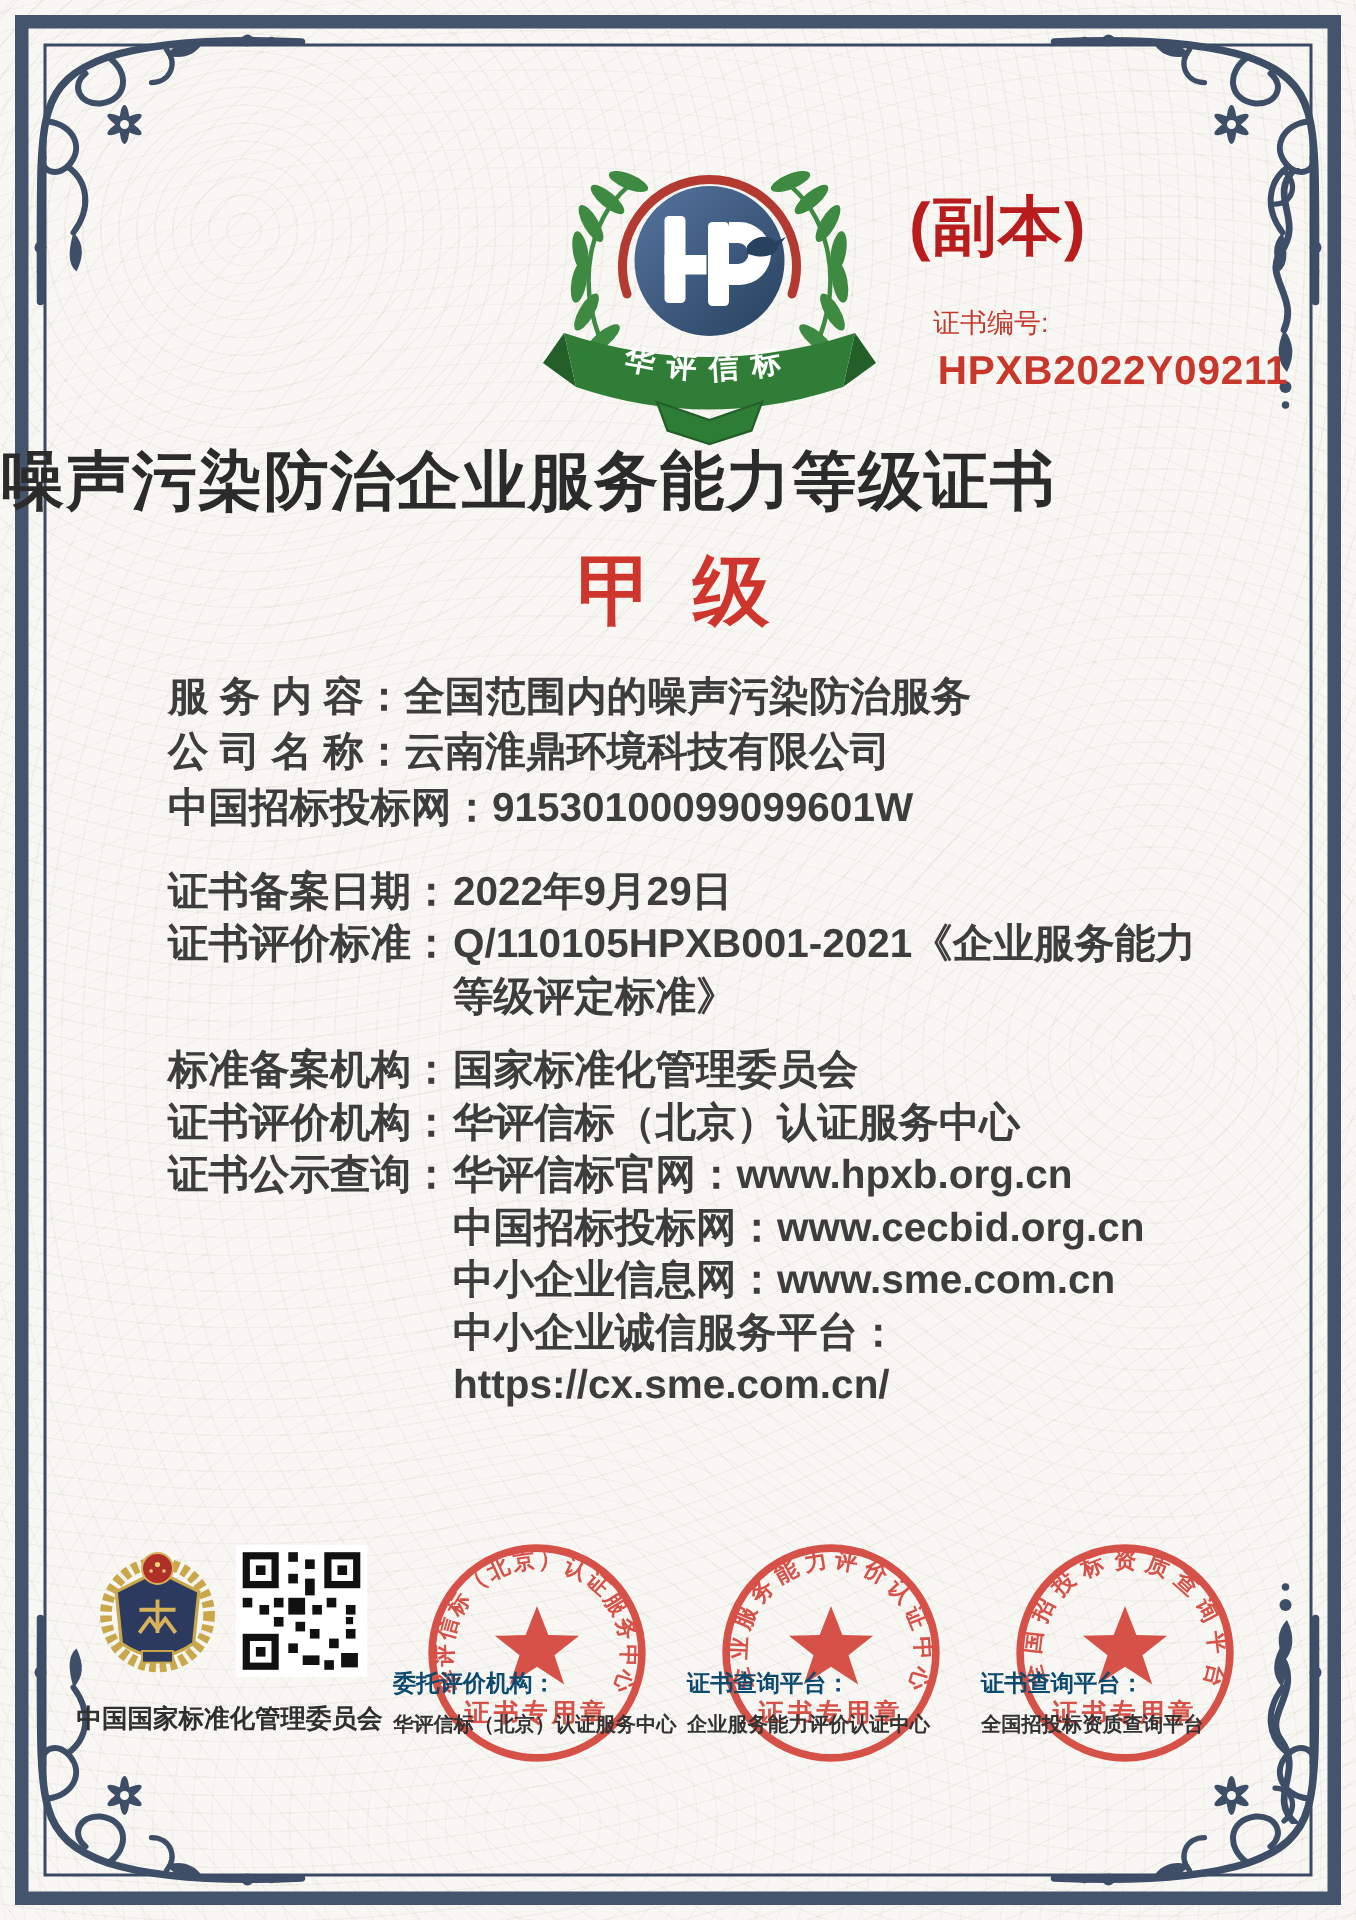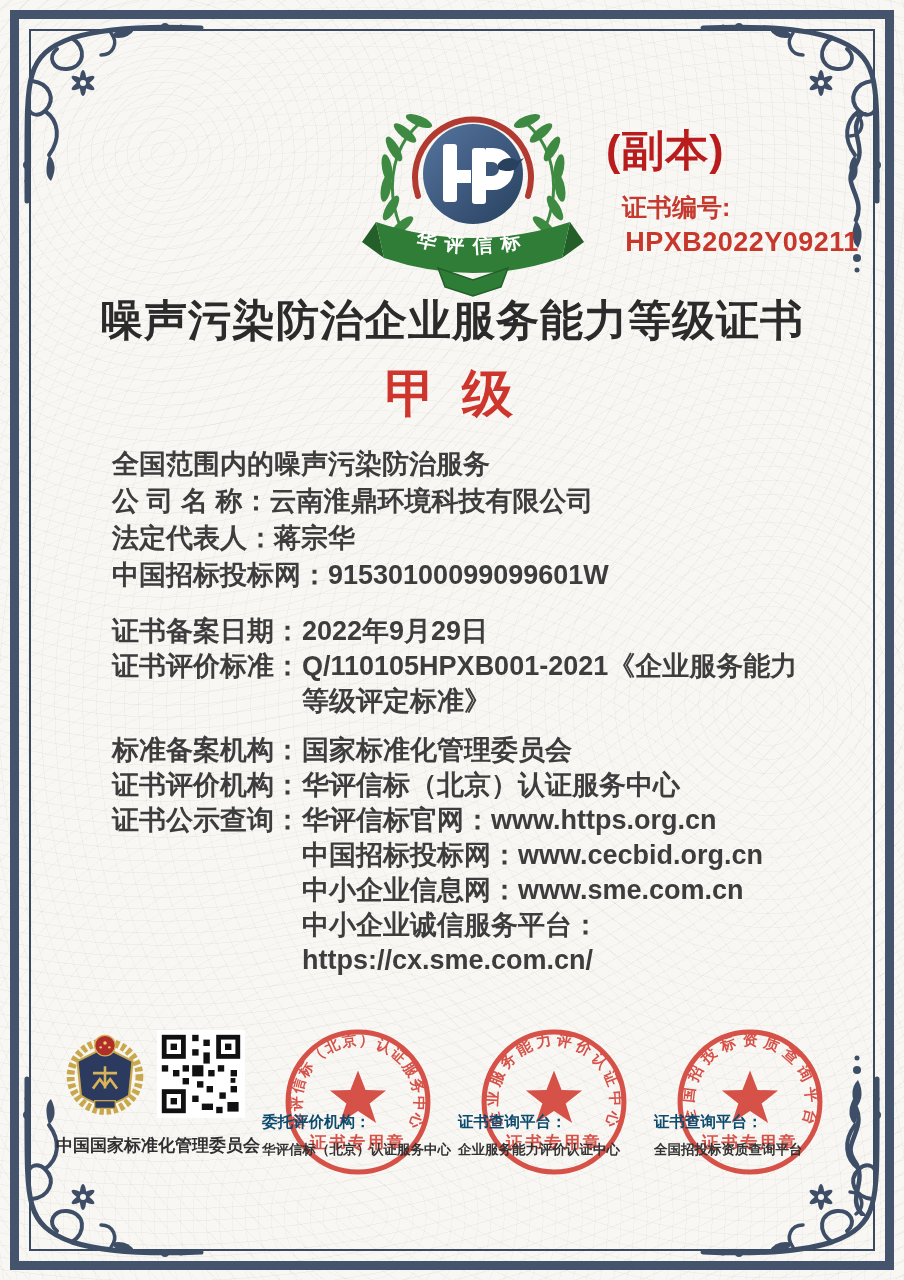--- a/index.html
+++ b/index.html
@@ -44,46 +44,46 @@
   .tendril.rt{top:112px;right:30px;}
   .tendril.rb{bottom:64px;right:30px;transform:scaleY(-1);}
 
   
   .logo{position:absolute;top:84px;left:338px;width:270px;height:215px;}
   .copy-label{
     position:absolute;top:122px;left:606px;width:220px;
     font-size:43px;font-weight:700;color:#b91c1c;letter-spacing:1px;
   }
   .certno{position:absolute;top:192px;left:622px;width:240px;line-height:1.2;}
-  .certno .lab{font-size:25px;font-weight:700;color:var(--red);}
+  .certno .lab{font-size:18px;font-weight:400;color:var(--red);margin-top:13px;}
   .certno .num{font-size:27px;font-weight:700;color:var(--red-bright);letter-spacing:.5px;margin-top:4px;text-align:center;}
 
   .cert-title{
-    position:absolute;top:292px;left:0;width:100%;text-align:center;
+    position:absolute;top:292px;left:0;width:100%;
     font-size:43px;font-weight:900;color:var(--ink);letter-spacing:1px;white-space:nowrap;
   }
   .grade{
     position:absolute;top:360px;left:0;width:100%;text-align:center;
     font-size:51px;font-weight:900;color:#ce352c;letter-spacing:6px;
   }
 
   
   .info{position:absolute;top:446px;left:112px;width:712px;color:var(--body-ink);}
   .grp{margin:0 0 14px 0;}
   .grp.g2{margin-top:20px;}
   .grp.g3{}
   .row{display:flex;align-items:flex-start;font-size:27px;font-weight:700;line-height:37px;}
   .grp.g2 .row,.grp.g3 .row{line-height:35px;}
   .row .lbl{white-space:nowrap;flex:0 0 auto;}
   .grp.g2 .lbl,.grp.g3 .lbl{min-width:190px;}
   .row .val{flex:1 1 auto;max-width:512px;}
 
   
   .footer{position:absolute;top:1026px;left:46px;right:46px;display:flex;}
-  .std-col{width:214px;text-align:right;}
+  .std-col{width:214px;text-align:center;}
   .std-icons{display:flex;justify-content:center;align-items:center;gap:9px;height:96px;}
   .std-caption{margin-top:12px;font-size:17px;font-weight:600;color:#2f2f2f;white-space:nowrap;}
   .seal-col{position:relative;width:196px;height:166px;}
   .seal-svg{display:block;margin:0 auto;opacity:.88;}
   .seal-caption{position:absolute;top:86px;left:2px;right:-14px;text-align:left;z-index:2;}
   .seal-caption .cl{font-size:15.5px;font-weight:700;color:#0c4a6e;white-space:nowrap;}
   .seal-caption .cv{margin-top:8px;font-size:13.5px;font-weight:600;color:#333;white-space:nowrap;}
 </style>
 </head>
 <body>
@@ -269,31 +269,28 @@
     <div class="lab">证书编号:</div>
     <div class="num">HPXB2022Y09211</div>
   </div>
 
   <div class="cert-title">噪声污染防治企业服务能力等级证书</div>
   <div class="grade">甲 级</div>
 
   <div class="info">
     <div class="grp g1">
       <div class="row">
+        <span class="lbl">服 务 内 容：</span>
         <span class="val">全国范围内的噪声污染防治服务</span>
       </div>
       <div class="row">
         <span class="lbl">公 司 名 称：</span>
         <span class="val">云南淮鼎环境科技有限公司</span>
       </div>
       <div class="row">
-        <span class="lbl">法定代表人：</span>
-        <span class="val">蒋宗华</span>
-      </div>
-      <div class="row">
         <span class="lbl">中国招标投标网：</span>
         <span class="val">91530100099099601W</span>
       </div>
     </div>
 
     <div class="grp g2">
       <div class="row">
         <span class="lbl">证书备案日期：</span>
         <span class="val">2022年9月29日</span>
       </div>
@@ -307,21 +304,21 @@
       <div class="row">
         <span class="lbl">标准备案机构：</span>
         <span class="val">国家标准化管理委员会</span>
       </div>
       <div class="row">
         <span class="lbl">证书评价机构：</span>
         <span class="val">华评信标（北京）认证服务中心</span>
       </div>
       <div class="row">
         <span class="lbl">证书公示查询：</span>
-        <span class="val">华评信标官网：www.https.org.cn</span>
+        <span class="val">华评信标官网：www.hpxb.org.cn</span>
       </div>
       <div class="row">
         <span class="lbl"></span>
         <span class="val">中国招标投标网：www.cecbid.org.cn</span>
       </div>
       <div class="row">
         <span class="lbl"></span>
         <span class="val">中小企业信息网：www.sme.com.cn</span>
       </div>
       <div class="row">

